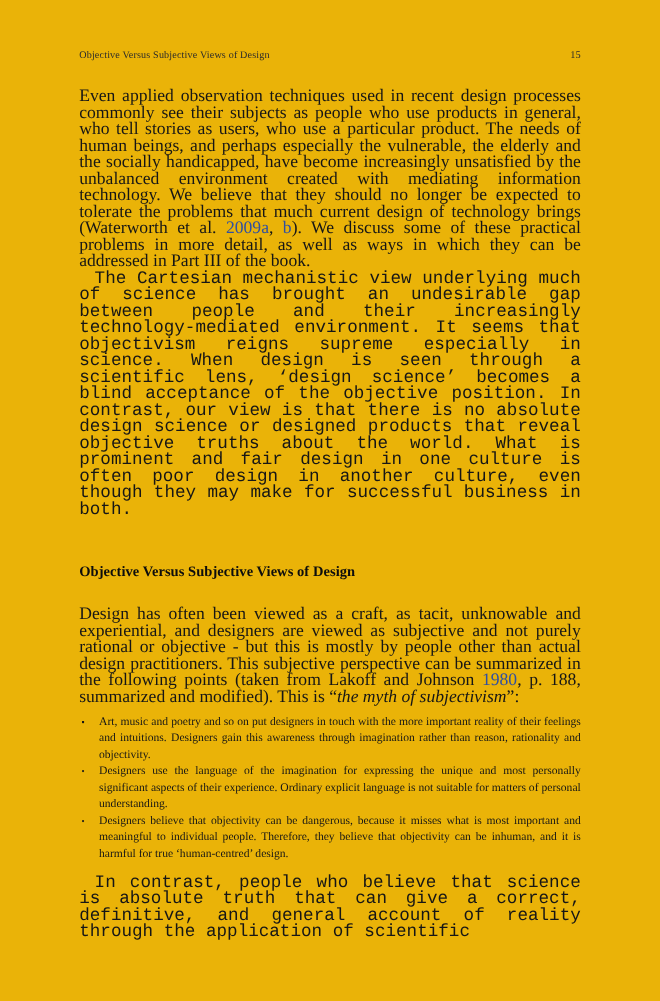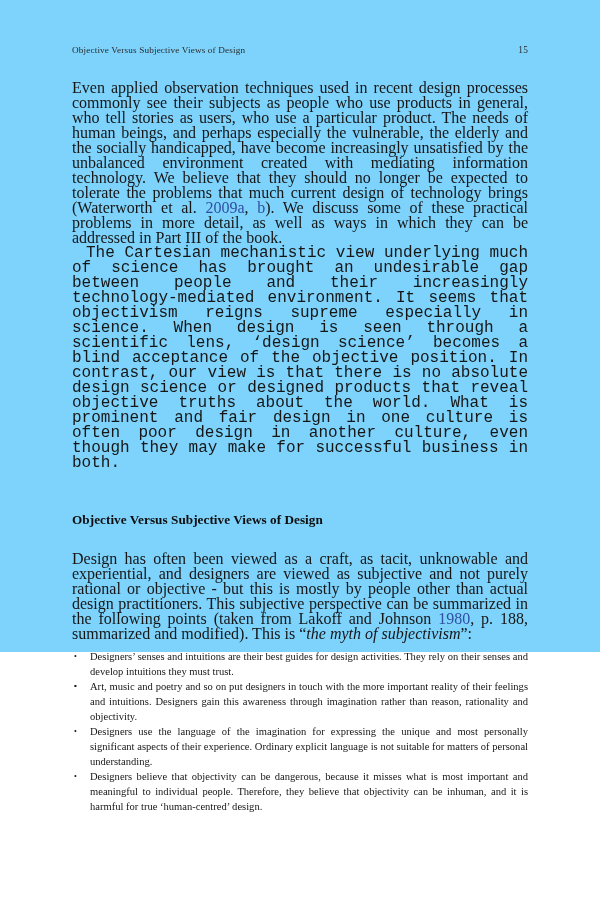--- a/index.html
+++ b/index.html
@@ -10,22 +10,22 @@
   body {
     width: 600px;
     height: 910px;
     font-family: "Liberation Serif", "DejaVu Serif", serif;
     color: #1a1a1a;
     -webkit-font-smoothing: antialiased;
   }
   .page {
     position: relative;
     width: 600px;
-    height: 652px;
-    background: #7dd3fc;
+    height: 910px;
+    background: #eab308;
     box-sizing: border-box;
   }
   .running-head {
     position: absolute;
     left: 72px;
     top: 45px;
     width: 456px;
     display: flex;
     justify-content: space-between;
     align-items: baseline;
@@ -123,24 +123,25 @@
 
     <h2 class="sec-heading">Objective Versus Subjective Views of Design</h2>
 
     <div class="gap-heading-bottom"></div>
 
     <p class="body-par"><span>Design has often been viewed as a craft, as tacit, unknowable and experiential, and designers are viewed as subjective and not purely rational or objective - but this is mostly by people other than actual design practitioners. This subjective perspective can be summarized in the following points (taken from Lakoff and Johnson </span><a class="cite" href="#">1980</a><span>, p. 188, summarized and modified). This is “</span><em class="it">the myth of subjectivism</em><span>”:</span></p>
 
     <div class="gap-list-top"></div>
 
     <ul class="bullets">
-      <li><span class="bullet-mark">•</span><span>Designers’ senses and intuitions are their best guides for design activities. They rely on their senses and develop intuitions they must trust.</span></li>
+      <li><span class="bullet-mark">•</span></li>
       <li><span class="bullet-mark">•</span></li>
       <li><span class="bullet-mark">•</span><span>Art, music and poetry and so on put designers in touch with the more important reality of their feelings and intuitions. Designers gain this awareness through imagination rather than reason, rationality and objectivity.</span></li>
       <li><span class="bullet-mark">•</span><span>Designers use the language of the imagination for expressing the unique and most personally significant aspects of their experience. Ordinary explicit language is not suitable for matters of personal understanding.</span></li>
       <li><span class="bullet-mark">•</span><span>Designers believe that objectivity can be dangerous, because it misses what is most important and meaningful to individual people. Therefore, they believe that objectivity can be inhuman, and it is harmful for true ‘human-centred’ design.</span></li>
     </ul>
 
     <div class="gap-list-bottom"></div>
 
+    <p class="body-par indent">In contrast, people who believe that science is absolute truth that can give a correct, definitive, and general account of reality through the application of scientific</p>
 
   </div>
 </div>
 
 </body></html>

